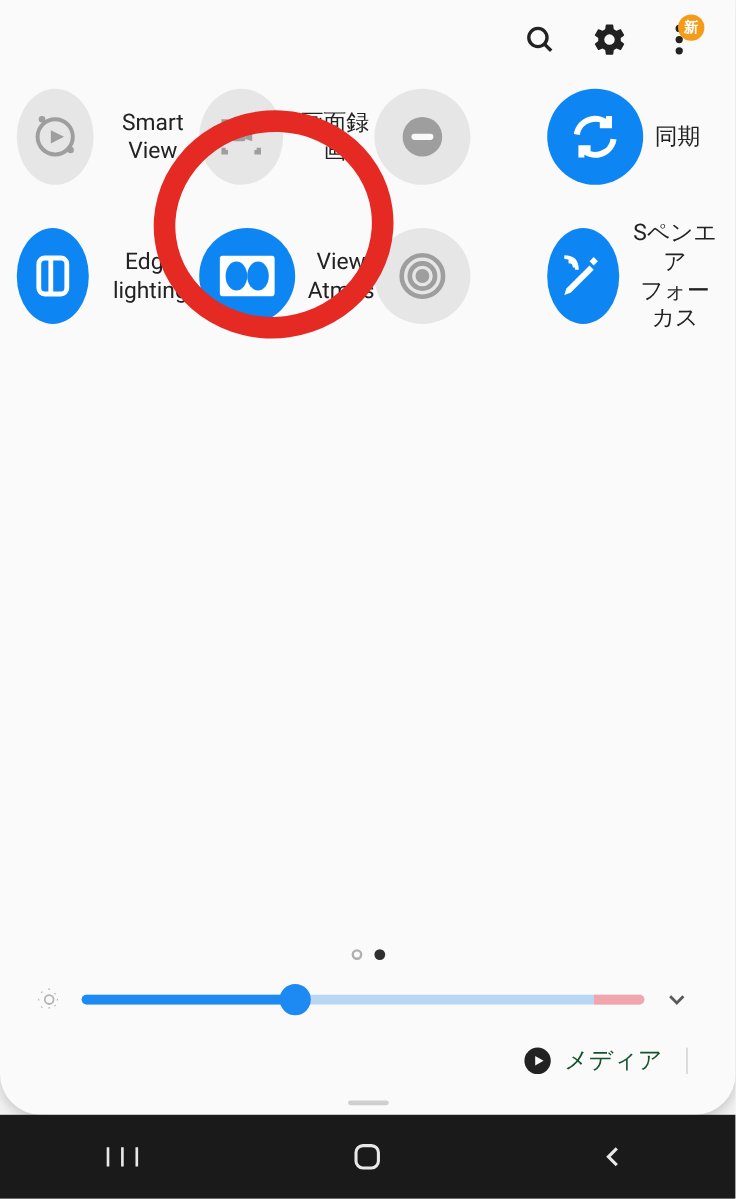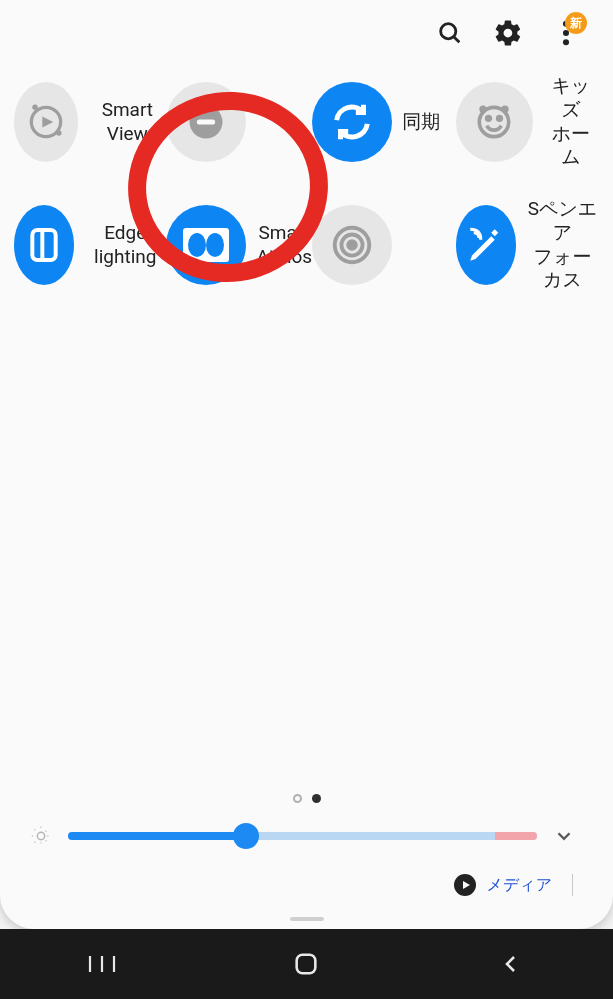--- a/index.html
+++ b/index.html
@@ -36,21 +36,21 @@
 
   .slider-row { display:flex; align-items:center; padding: 0 28px 0 20px; gap: 16px; }
   .sun { color:#b3b3b3; display:flex; }
   .track-wrap { flex:1; position:relative; height: 8px; }
   .track-bg   { position:absolute; inset:0; border-radius:4px; background:#b9d6f2; }
   .track-pink { position:absolute; top:0; bottom:0; right:0; width:9%; border-radius:0 4px 4px 0; background:#f2a6ac; }
   .track-fill { position:absolute; top:0; bottom:0; left:0; border-radius:4px 0 0 4px; background:#1d89f2; }
   .thumb { position:absolute; top:50%; width:26px; height:26px; border-radius:50%; background:#1d89f2; transform:translate(-50%,-50%); }
   .chev { color:#5a5a5a; display:flex; }
 
-  .bottom-row { display:flex; justify-content:flex-end; align-items:center; gap: 20px; padding: 26px 30px 10px 0; color:#1d4ed8; font-size:16px; }
+  .bottom-row { display:flex; justify-content:flex-end; align-items:center; gap: 20px; padding: 26px 30px 10px 0; color:#14532d; font-size:20px; }
   .bottom-item { display:flex; align-items:center; gap:10px; cursor:pointer; }
   .vbar { width:1px; height:22px; background:#c8c8c8; }
 
   .handle { width: 34px; height: 4px; background:#cfcfcf; border-radius:2px; margin: 10px auto 8px; }
 
   .annot {
     position:absolute; left: 128px; top: 92px; width: 200px; height: 190px;
     border: 18px solid #e52923; border-radius: 50%;
     pointer-events:none; transform: rotate(-8deg);
   }
@@ -92,69 +92,65 @@
             <circle cx="12" cy="12" r="8"></circle>
             <polygon points="10,9 16,12 10,15" fill="currentColor" stroke="none"></polygon>
             <circle cx="6" cy="4" r="1.5" fill="currentColor" stroke="none"></circle>
             <circle cx="19" cy="18" r="1.5" fill="currentColor" stroke="none"></circle>
           </svg>
         </div>
         <div class="tile-label">Smart View</div>
       </div>
       <div class="tile">
         <div class="tile-circle off">
+          <svg width="44" height="44" viewBox="0 0 24 24" fill="none" stroke="currentColor" stroke-width="2">
+            <path d="M4 7V5h2M20 7V5h-2M4 17v2h2M20 17v2h-2"></path>
+            <rect x="8" y="9" width="6" height="5" rx="1" fill="currentColor" stroke="none"></rect>
+            <path d="M14 10l3-1v5l-3-1" fill="currentColor" stroke="none"></path>
+          </svg>
+        </div>
+        <div class="tile-label">画面録画</div>
+      </div>
+      <div class="tile">
+        <div class="tile-circle off">
           <svg width="44" height="44" viewBox="0 0 24 24" fill="currentColor">
             <circle cx="12" cy="12" r="9"></circle>
             <rect x="7" y="10.6" width="10" height="2.8" rx="1.4" fill="#fafafa"></rect>
           </svg>
         </div>
       </div>
       <div class="tile">
         <div class="tile-circle on">
           <svg width="46" height="46" viewBox="0 0 24 24" fill="none" stroke="currentColor" stroke-width="2.6">
             <path d="M4 11a8 8 0 0 1 14-4"></path>
             <polyline points="18 3 18 7 14 7"></polyline>
             <path d="M20 13a8 8 0 0 1-14 4"></path>
             <polyline points="6 21 6 17 10 17"></polyline>
           </svg>
         </div>
         <div class="tile-label">同期</div>
       </div>
       <div class="tile">
-        <div class="tile-circle off">
-          <svg width="44" height="44" viewBox="0 0 24 24" fill="none" stroke="currentColor" stroke-width="2">
-            <circle cx="12" cy="12" r="8"></circle>
-            <circle cx="9" cy="10" r="1" fill="currentColor"></circle>
-            <circle cx="15" cy="10" r="1" fill="currentColor"></circle>
-            <path d="M8 14c1 1.6 2.5 2.4 4 2.4s3-.8 4-2.4"></path>
-            <circle cx="6" cy="5" r="2" fill="currentColor" stroke="none"></circle>
-            <circle cx="18" cy="5" r="2" fill="currentColor" stroke="none"></circle>
-          </svg>
-        </div>
-        <div class="tile-label">キッズ
-ホーム</div>
-      </div>
-      <div class="tile">
         <div class="tile-circle on">
           <svg width="40" height="40" viewBox="0 0 24 24" fill="none" stroke="currentColor" stroke-width="2.4">
             <rect x="5" y="3" width="14" height="18" rx="3"></rect>
             <line x1="11" y1="3" x2="11" y2="21"></line>
           </svg>
         </div>
         <div class="tile-label">Edge lighting</div>
       </div>
       <div class="tile">
         <div class="tile-circle on">
           <svg width="46" height="34" viewBox="0 0 46 34" fill="currentColor">
             <rect x="0" y="0" width="46" height="34" rx="3"></rect>
             <ellipse cx="14" cy="17" rx="9" ry="12" fill="#0d86f4"></ellipse>
             <ellipse cx="32" cy="17" rx="9" ry="12" fill="#0d86f4"></ellipse>
           </svg>
         </div>
-        <div class="tile-label">Smart
+        <div class="tile-label">View
 Atmos</div>
       </div>
       <div class="tile">
         <div class="tile-circle off">
           <svg width="46" height="46" viewBox="0 0 24 24" fill="none" stroke="currentColor" stroke-width="2">
             <circle cx="12" cy="12" r="9"></circle>
             <circle cx="12" cy="12" r="5.5"></circle>
             <circle cx="12" cy="12" r="2" fill="currentColor"></circle>
           </svg>
         </div>

